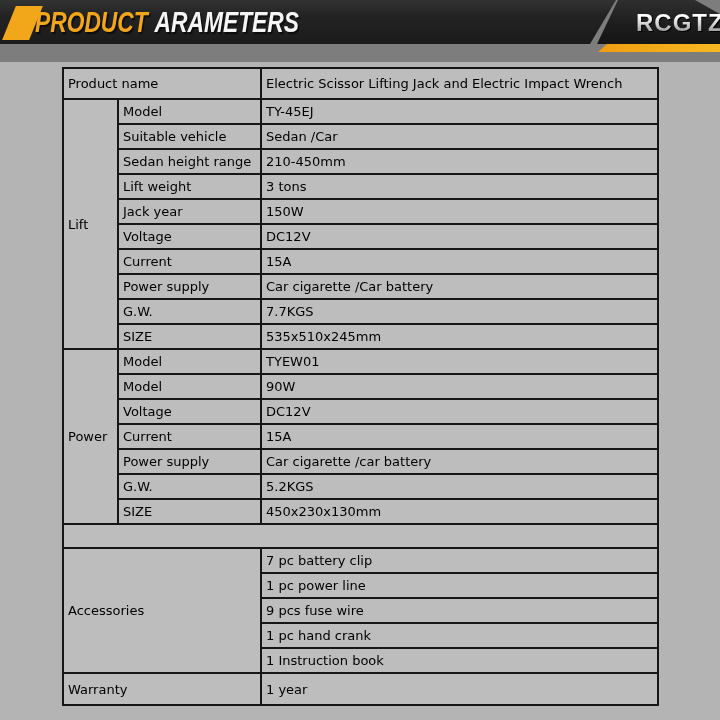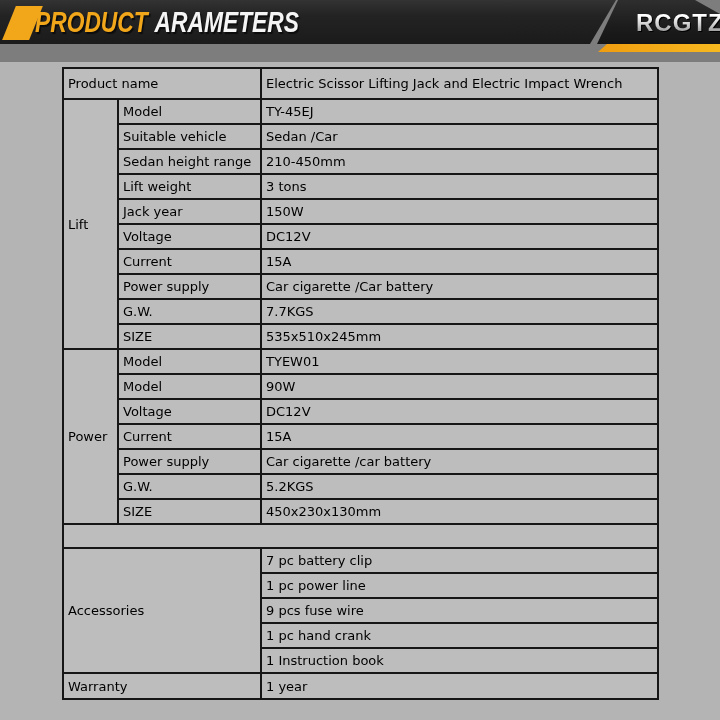--- a/index.html
+++ b/index.html
@@ -51,21 +51,21 @@
     border-collapse:collapse;table-layout:fixed;
   }
   .spec-table td{
     border:2px solid #161616;background:#bdbdbd;
     font-size:13px;color:#000000;padding:1px 4px;
     vertical-align:middle;white-space:nowrap;overflow:hidden;
   }
   tr.first-row{height:31px;}
   tr.std-row{height:25px;}
   tr.spacer-row{height:24px;}
-  tr.warranty-row{height:26px;}
+  tr.warranty-row{height:32px;}
 </style>
 </head>
 <body>
 
 <div class="header">
   <div class="banner"></div>
   <div class="accent-parallelogram" style="background: rgb(242, 167, 27);"></div>
   <div class="title">
     <span class="primary" style="color: rgb(242, 167, 27);">PRODUCT</span>
     <span class="secondary">ARAMETERS</span>

